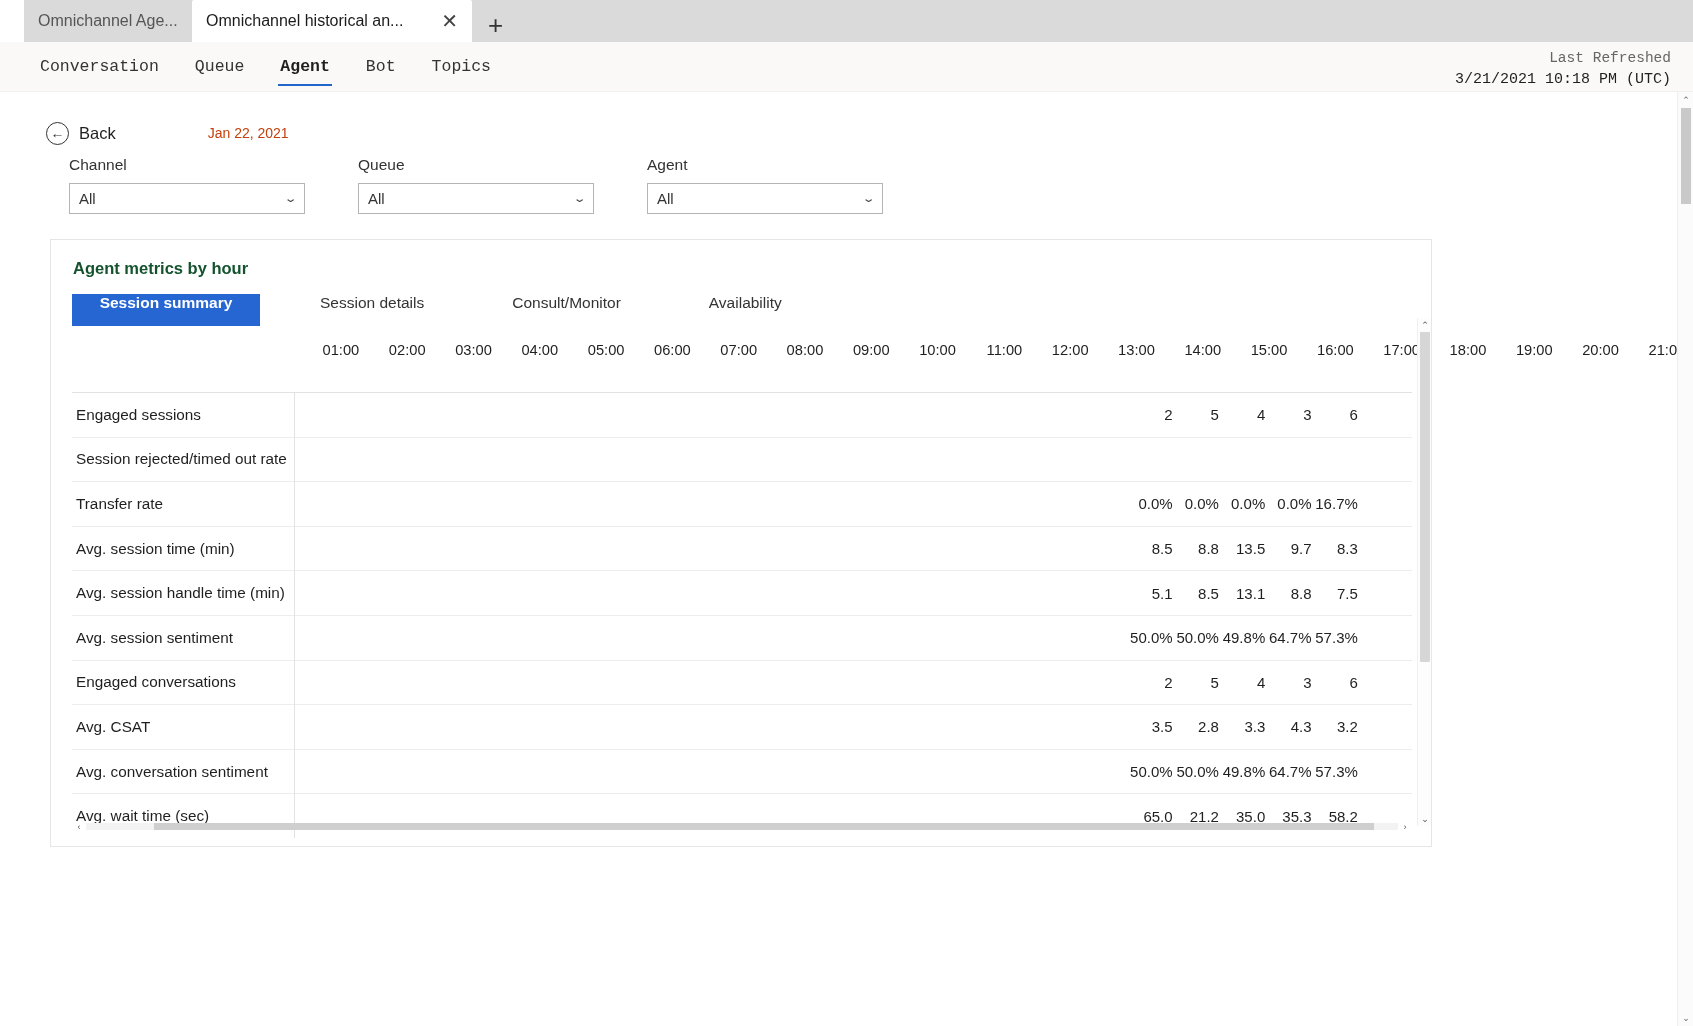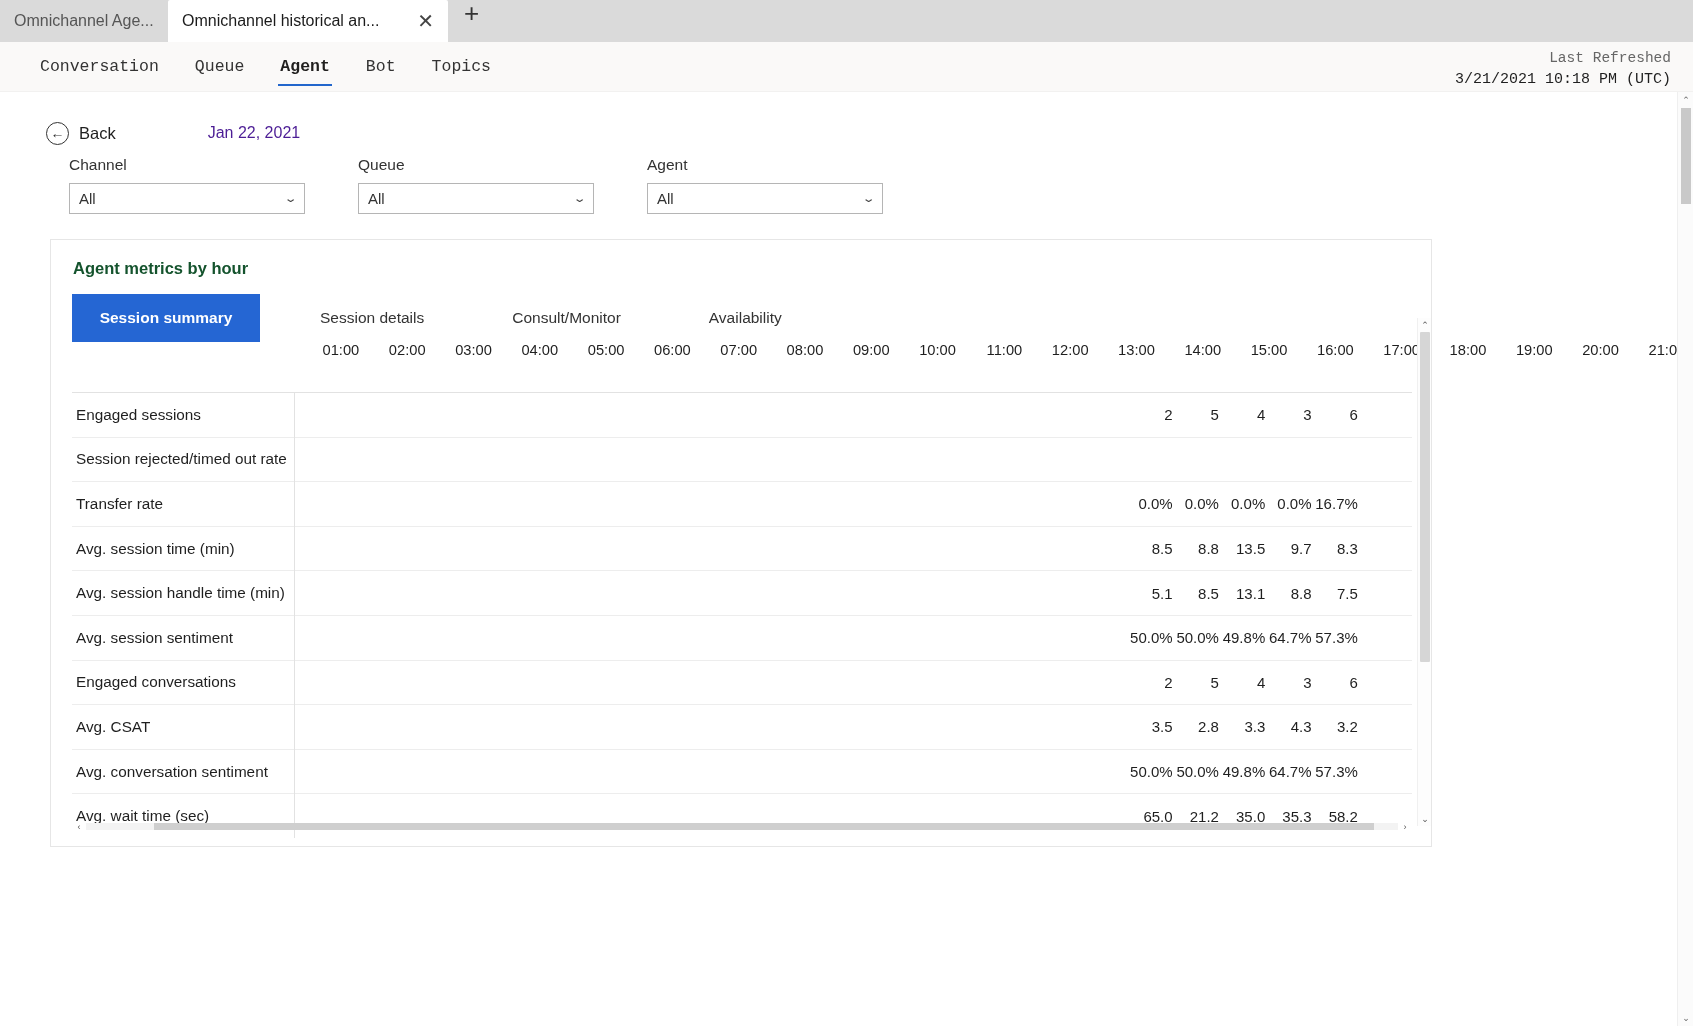--- a/index.html
+++ b/index.html
@@ -9,22 +9,23 @@
     font-family: "Liberation Sans", sans-serif;
     background: #ffffff;
     overflow: hidden;
   }
 
   
   .tabstrip {
     height: 42px;
     background: #dadada;
     display: flex;
-    align-items: flex-start;
+    align-items: flex-end;
     position: relative;
+    margin-left: 24px;
   }
   .tab {
     height: 42px;
     display: flex;
     align-items: center;
     padding: 0 14px;
     font-size: 16px;
     color: #555;
     position: relative;
     max-width: 280px;
@@ -121,22 +122,22 @@
     width: 23px; height: 23px;
     border: 1.6px solid #333;
     border-radius: 50%;
     display: flex; align-items: center; justify-content: center;
     font-size: 14px;
     color: #333;
     line-height: 1;
   }
   .date-label {
     margin-left: 92px;
-    font-size: 16px;
-    color: #4c1d95;
+    font-size: 14px;
+    color: #c2410c;
   }
 
   
   .filters {
     display: flex;
     padding-left: 69px;
     margin-top: 4px;
     gap: 53px;
   }
   .filter { width: 236px; }
@@ -182,23 +183,22 @@
   .pivots {
     display: flex;
     align-items: center;
     margin: 16px 0 0 21px;
     gap: 0px;
   }
   .pivot {
     font-size: 15.5px;
     color: #333;
     padding: 0 28px;
-    height: 48px;
-    display: flex;
-    align-items: center;
+    height: 32px;
+    display: flex;
     white-space: nowrap;
   }
   .pivot.active {
     background: #2566d3;
     color: #fff;
     font-weight: bold;
     width: 188px;
     justify-content: center;
     padding: 0;
   }

